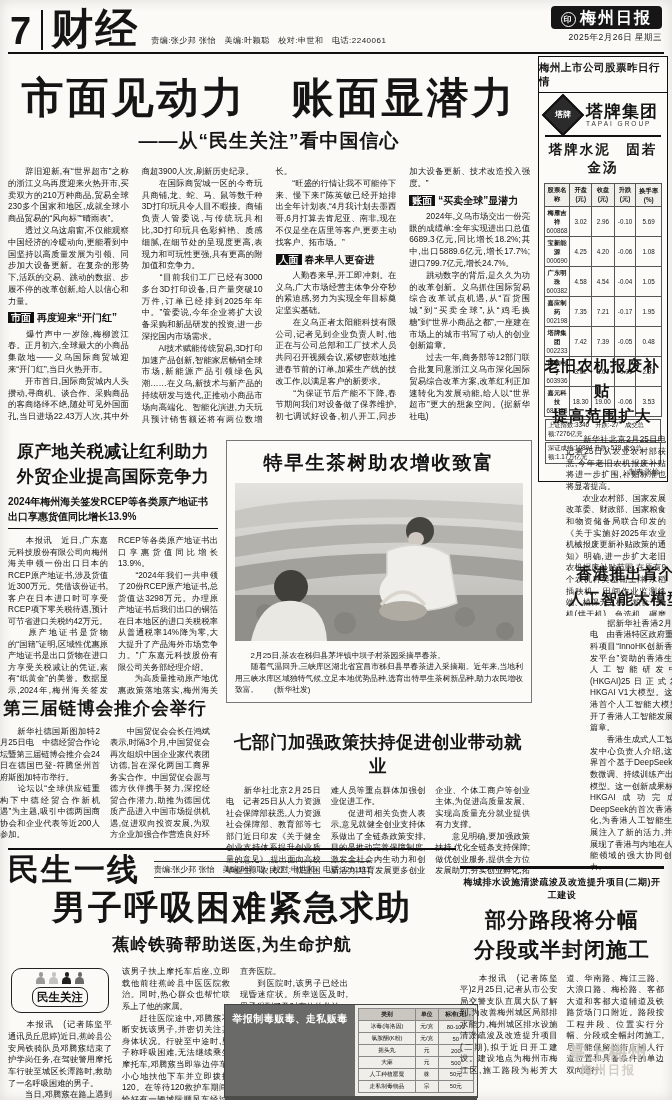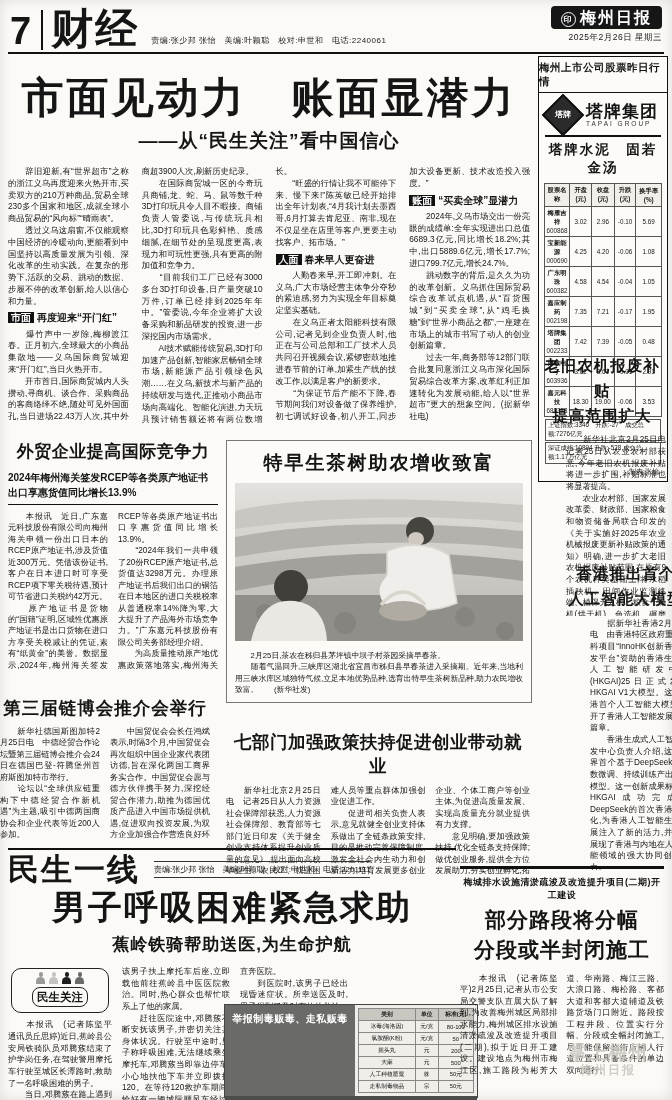--- a/index.html
+++ b/index.html
@@ -104,21 +104,21 @@
     <span class="masthead"><span class="seal">印</span><span>梅州日报</span></span>
     <div class="hdate">2025年2月26日 星期三</div>
   </div>
   <div class="abs rule" style="left:8px;top:52px;width:656px;height:2px;"></div>
 
   <div class="abs" style="left:8px;top:76px;width:522px;">
     <div class="lead-h serifhead">市面见动力　账面显潜力</div>
     <div class="lead-sub">——从“民生关注”看中国信心</div>
     <div class="lead-body justify">
       <span class="pre">　　辞旧迎新,有“世界超市”之称的浙江义乌再度迎来火热开市,买卖双方的210万种商品,贸易全球230多个国家和地区,成就全球小商品贸易的“风向标”“晴雨表”。
-　　透过义乌这扇窗,不仅能观察中国经济的冷暖动向,更能看到中国坚持以高质量发展为引领、深化改革的生动实践。在复杂的形势下,活跃的交易、跳动的数据、步履不停的改革创新,给人以信心和力量。</span>
+　　透过义乌这扇窗,不仅能观察中国经济的冷暖动向,更能看到中国坚持以高质量发展为引领、同步加大设备更新。在复杂的形势下,活跃的交易、跳动的数据、步履不停的改革创新,给人以信心和力量。</span>
       <span class="sec-tag"><span class="tbox">市面</span><span>再度迎来“开门红”</span></span>
       <span class="pre">　　爆竹声中一岁除,梅柳渡江春。正月初六,全球最大的小商品集散地——义乌国际商贸城迎来“开门红”,当日火热开市。
 　　开市首日,国际商贸城内人头攒动,寻商机、谈合作、采购商品的客商络绎不绝,随处可见外国面孔,当日进场22.43万人次,其中外商超3900人次,刷新历史纪录。
 　　在国际商贸城一区的今奇玩具商铺,龙、蛇、马、鼠等数千种3D打印玩具令人目不暇接。商铺负责人管委说,与传统玩具相比,3D打印玩具色彩鲜艳、质感细腻,在细节处的呈现度更高,表现力和可玩性更强,具有更高的附加值和竞争力。
 　　“目前我们工厂已经有3000多台3D打印设备,日产量突破10万件,订单已经排到2025年年中。”管委说,今年企业将扩大设备采购和新品研发的投资,进一步深挖国内市场需求。
 　　AI技术赋能传统贸易,3D打印加速产品创新,智能家居畅销全球市场,新能源产品引领绿色风潮……在义乌,新技术与新产品的持续研发与迭代,正推动小商品市场向高端化、智能化演进,力天玩具预计销售额还将有两位数增长。
 　　“旺盛的行情让我不可能停下来、慢下来!”陈英敏已经开始排出全年计划表,“4月我计划去墨西哥,6月打算去肯尼亚、南非,现在不仅是坐在店里等客户,更要主动找客户、拓市场。”</span>
       <span class="sec-tag"><span class="tbox">人面</span><span>春来早人更奋进</span></span>
       <span class="pre">　　人勤春来早,开工即冲刺。在义乌,广大市场经营主体争分夺秒的紧迫感,努力为实现全年目标奠定坚实基础。
 　　在义乌正者太阳能科技有限公司,记者见到企业负责人时,他正在与公司总部和工厂技术人员共同召开视频会议,紧锣密鼓地推进春节前的订单,加紧生产线的技改工作,以满足客户的新要求。
@@ -239,20 +239,21 @@
   <div class="abs" style="left:562px;top:562px;width:128px;">
     <div class="rart-h">香港推出首个</div>
     <div class="rart-h">人工智能大模型</div>
     <div class="rart-b justify pre" style="height:252px;overflow:hidden;">　　据新华社香港2月25日电　由香港特区政府重点创科项目“InnoHK创新香港研发平台”资助的香港生成式人工智能研发中心(HKGAI)25日正式发布HKGAI V1大模型。这是香港首个人工智能大模型,揭开了香港人工智能发展的新篇章。
 　　香港生成式人工智能研发中心负责人介绍,这是业界首个基于DeepSeek全参数微调、持续训练产出的大模型。这一创新成果标志着HKGAI成功完成了DeepSeek的首次香港本地化,为香港人工智能生态发展注入了新的活力,并充分展现了香港与内地在人工智能领域的强大协同创新能力。
 　　香港特区政府创新科技及工业局局长孙东现场发表致辞表示,人工智能正在引领新一轮科技革命和产业变革,香港在这投入人工智能浪潮中没有缺席,特区政府积极应对,先后建设了人工智能超算中心,推出了30亿港元人工智能资助计划等,目前已在科学园和数码港汇聚了超过800家人工智能企业。
 　　香港科技大学首席副校长、香港生成式人工智能研发中心主任郭毅可表示,该大模型的推出,将进一步拓宽应用能力。</div>
   </div>
 
   <div class="abs" style="left:8px;top:440px;width:210px;">
+    <div class="or-h">原产地关税减让红利助力</div>
     <div class="or-h">外贸企业提高国际竞争力</div>
     <div class="or-sub">2024年梅州海关签发RCEP等各类原产地证书出口享惠货值同比增长13.9%</div>
     <div class="or-b justify pre">　　本报讯　近日,广东嘉元科技股份有限公司向梅州海关申领一份出口日本的RCEP原产地证书,涉及货值近300万元。凭借该份证书,客户在日本进口时可享受RCEP项下零关税待遇,预计可节省进口关税约42万元。
 　　原产地证书是货物的“国籍”证明,区域性优惠原产地证书是出口货物在进口方享受关税减让的凭证,素有“纸黄金”的美誉。数据显示,2024年,梅州海关签发RCEP等各类原产地证书出口享惠货值同比增长13.9%。
 　　“2024年我们一共申领了20份RCEP原产地证书,总货值达3298万元。办理原产地证书后我们出口的铜箔在日本地区的进口关税税率从普通税率14%降为零,大大提升了产品海外市场竞争力。”广东嘉元科技股份有限公司关务部经理介绍。
 　　为高质量推动原产地优惠政策落地落实,梅州海关成立政策宣讲小分队,结合梅州各县区产业特点,精准分类,灵活运用政策宣讲会、分发宣传小册子、“智通知”系统短信推送等“线上+线下”相结合方式,向辖区企业详细宣传解读原产地相关政策,分类指导辖区特色产业利用原产地优惠政策扩大出口。
 　　“我们还积极推行‘智能审核+自助打印’模式,畅通预约签证等便捷惠企措施,实现原产地证书‘7×24小时’办理,近九成企业实现‘足不出户’快速领证,进一步帮助出口企业省时省钱。”梅州海关综合业务科副科长李洪英介绍。(陈怡 汪佳)</div>
   </div>
 
   <div class="abs teabox" style="left:226px;top:440px;width:288px;">

